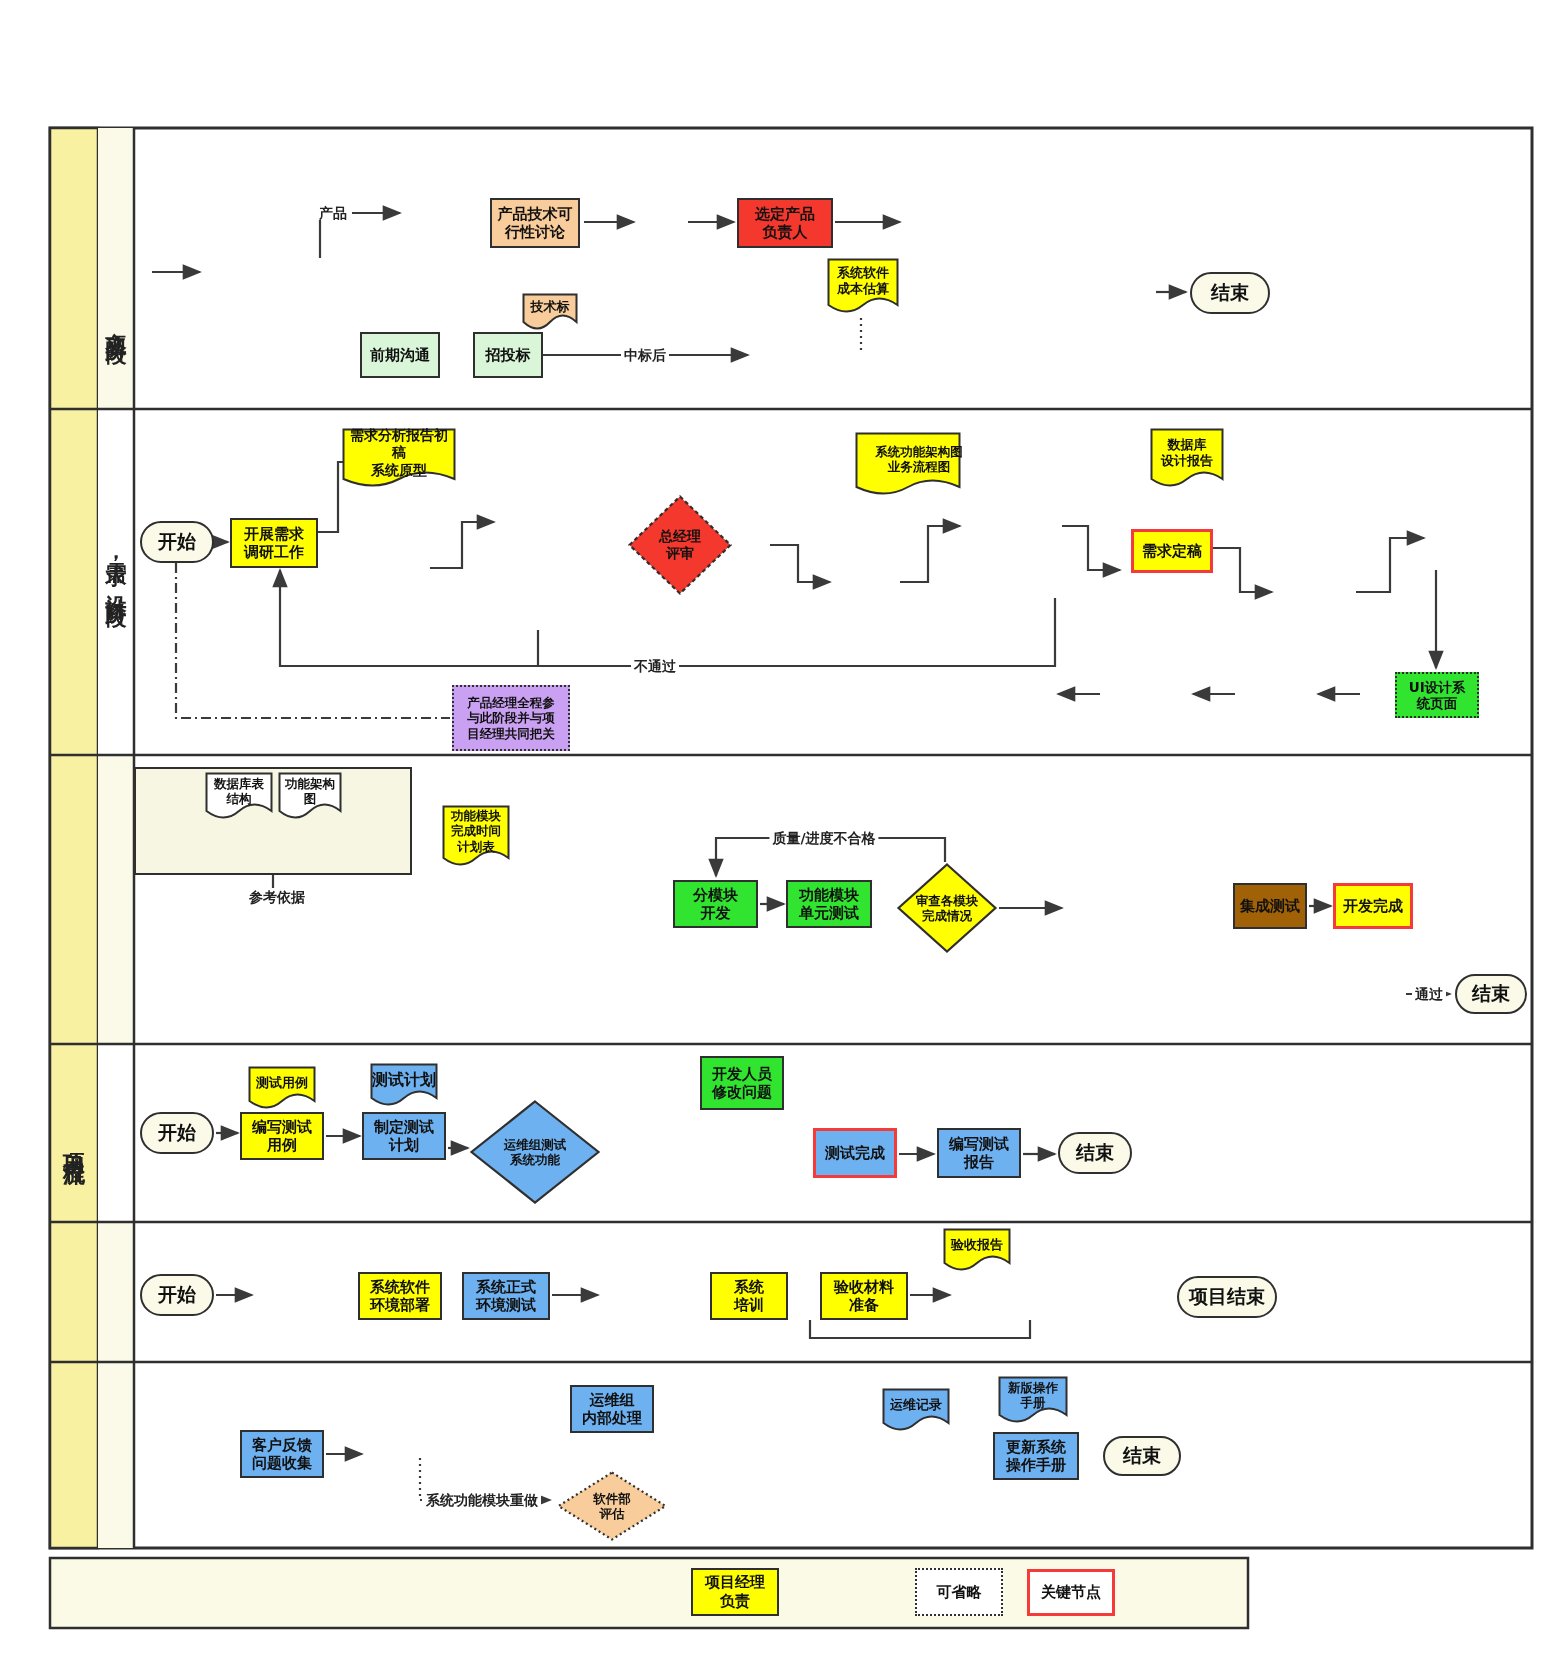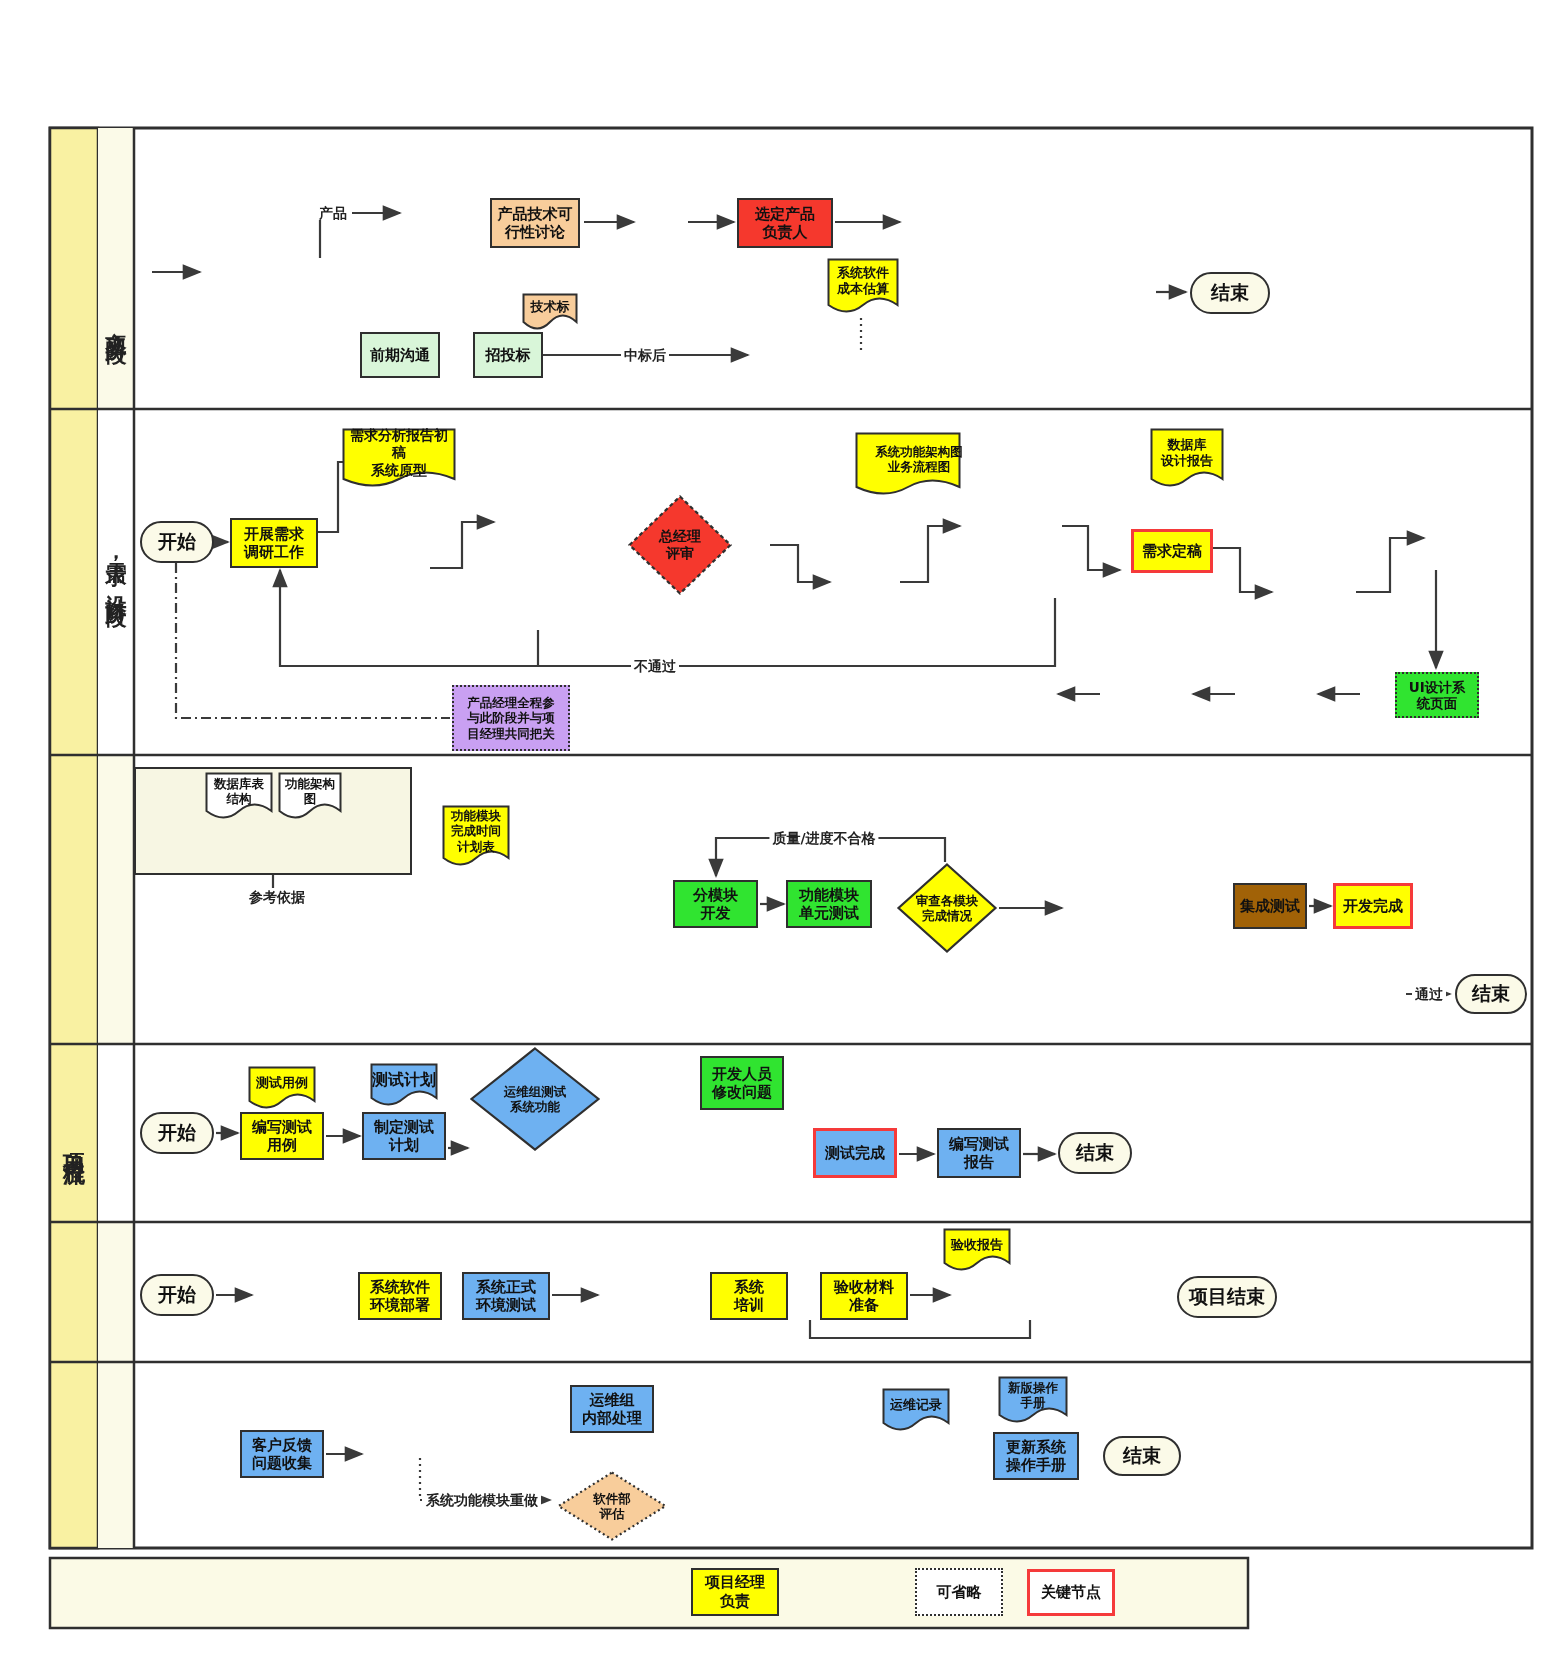--- a/index.html
+++ b/index.html
@@ -176,21 +176,21 @@
       <div class="node doc" style="left: 248px; top: 1066px; width: 68px; height: 44px;"><svg class="shape" width="68" height="50" style="overflow: visible;">
           <path d="M1.5,1.5 L66.5,1.5 L66.5,35 Q 48.96,22 34,35 T 1.5,35 Z" fill="#FFFF00" stroke="#2F2F2F" stroke-width="2"></path>
         </svg><div class="node-text" style="font-size: 13px;">测试用例</div></div>
       <div class="node box" style="left: 240px; top: 1112px; width: 84px; height: 48px; background: rgb(255, 255, 0); border: 2.5px solid rgb(47, 47, 47); font-size: 15px;">编写测试
 用例</div>
       <div class="node doc" style="left: 370px; top: 1063px; width: 68px; height: 44px;"><svg class="shape" width="68" height="50" style="overflow: visible;">
           <path d="M1.5,1.5 L66.5,1.5 L66.5,35 Q 48.96,22 34,35 T 1.5,35 Z" fill="#6EB1F1" stroke="#2F2F2F" stroke-width="2"></path>
         </svg><div class="node-text" style="font-size: 16px;">测试计划</div></div>
       <div class="node box" style="left: 362px; top: 1112px; width: 84px; height: 48px; background: rgb(110, 177, 241); border: 2.5px solid rgb(47, 47, 47); font-size: 15px;">制定测试
 计划</div>
-      <div class="node diamond" style="left: 470px; top: 1047px; width: 130px; height: 104px;"><svg class="shape" width="130" height="110" style="overflow: visible;">
+      <div class="node diamond" style="left: 470px; top: 1100px; width: 130px; height: 104px;"><svg class="shape" width="130" height="110" style="overflow: visible;">
           <polygon points="65,1.5 128.5,52 65,102.5 1.5,52" fill="#6EB1F1" stroke="#2F2F2F" stroke-width="2.2"></polygon>
         </svg><div class="node-text" style="font-size: 12.5px;">运维组测试
 系统功能</div></div>
       <div class="node box" style="left: 700px; top: 1056px; width: 84px; height: 54px; background: rgb(48, 228, 48); border: 2.5px solid rgb(47, 47, 47); font-size: 15px;">开发人员
 修改问题</div>
       <div class="node box" style="left: 813px; top: 1128px; width: 84px; height: 50px; background: rgb(110, 177, 241); border: 3px solid rgb(245, 58, 58); font-size: 15px;">测试完成</div>
       <div class="node box" style="left: 937px; top: 1128px; width: 84px; height: 50px; background: rgb(110, 177, 241); border: 2.5px solid rgb(47, 47, 47); font-size: 15px;">编写测试
 报告</div>
       <div class="node stadium" style="left: 1058px; top: 1132px; width: 74px; height: 42px; background: rgb(251, 250, 232); border: 2.5px solid rgb(47, 47, 47);">结束</div>
       <div class="node stadium" style="left: 140px; top: 1274px; width: 74px; height: 42px; background: rgb(251, 250, 232); border: 2.5px solid rgb(47, 47, 47);">开始</div>

